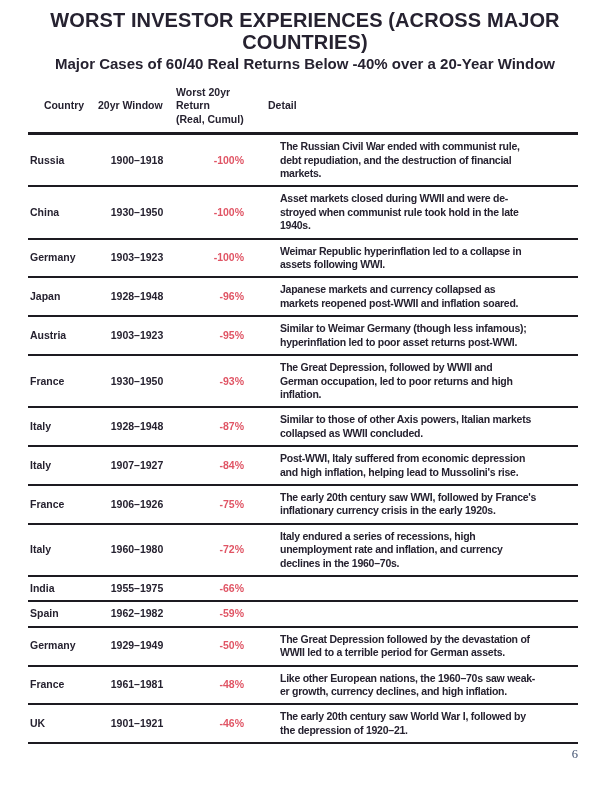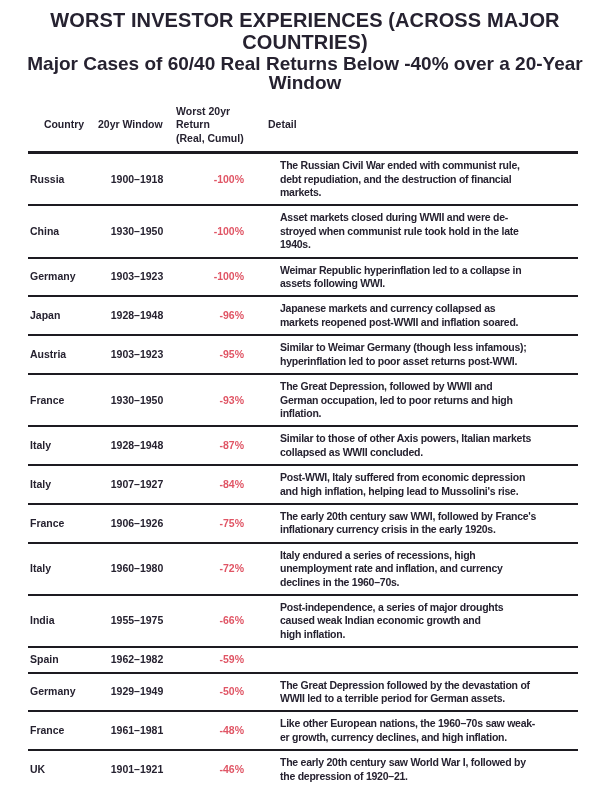--- a/index.html
+++ b/index.html
@@ -19,21 +19,21 @@
   }
   .page{ padding-top:9px; }
   .title{
     text-align:center;
     font-size:20px;
     line-height:22px;
     letter-spacing:0.1px;
   }
   .subtitle{
     text-align:center;
-    font-size:19px;
+    font-size:15px;
     line-height:19px;
     margin-top:1px;
   }
   .table{
     margin:8px 32px 0 28px; 
   }
   .thead, .row{
     display:grid;
     grid-template-columns:70px 78px 92px 1fr;
     align-items:center;
@@ -171,23 +171,20 @@
     <div class="cell-return">-72%</div>
     <div class="cell-detail">Italy endured a series of recessions, high
 unemployment rate and inflation, and currency
 declines in the 1960–70s.</div>
   </div>
 
   <div class="row">
     <div class="cell-country">India</div>
     <div class="cell-window">1955–1975</div>
     <div class="cell-return">-66%</div>
-    <div class="cell-detail">Post-independence, a series of major droughts
-caused weak Indian economic growth and
-high inflation.</div>
   </div>
 
   <div class="row">
     <div class="cell-country">Spain</div>
     <div class="cell-window">1962–1982</div>
     <div class="cell-return">-59%</div>
   </div>
 
   <div class="row">
     <div class="cell-country">Germany</div>

